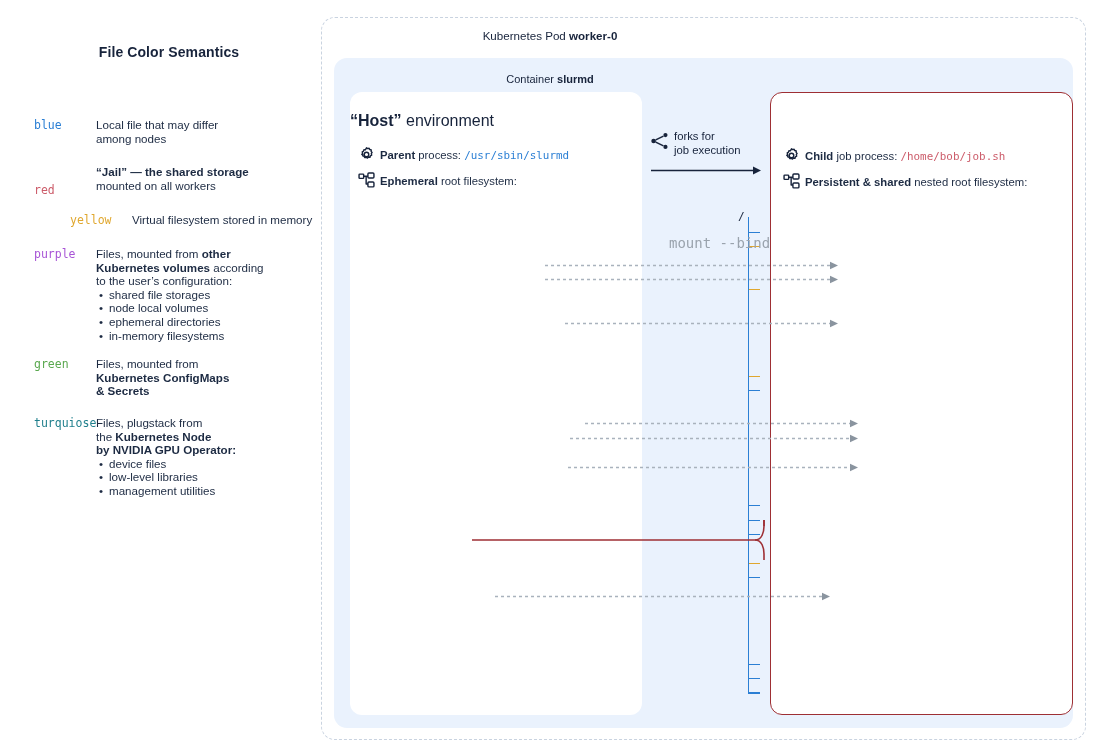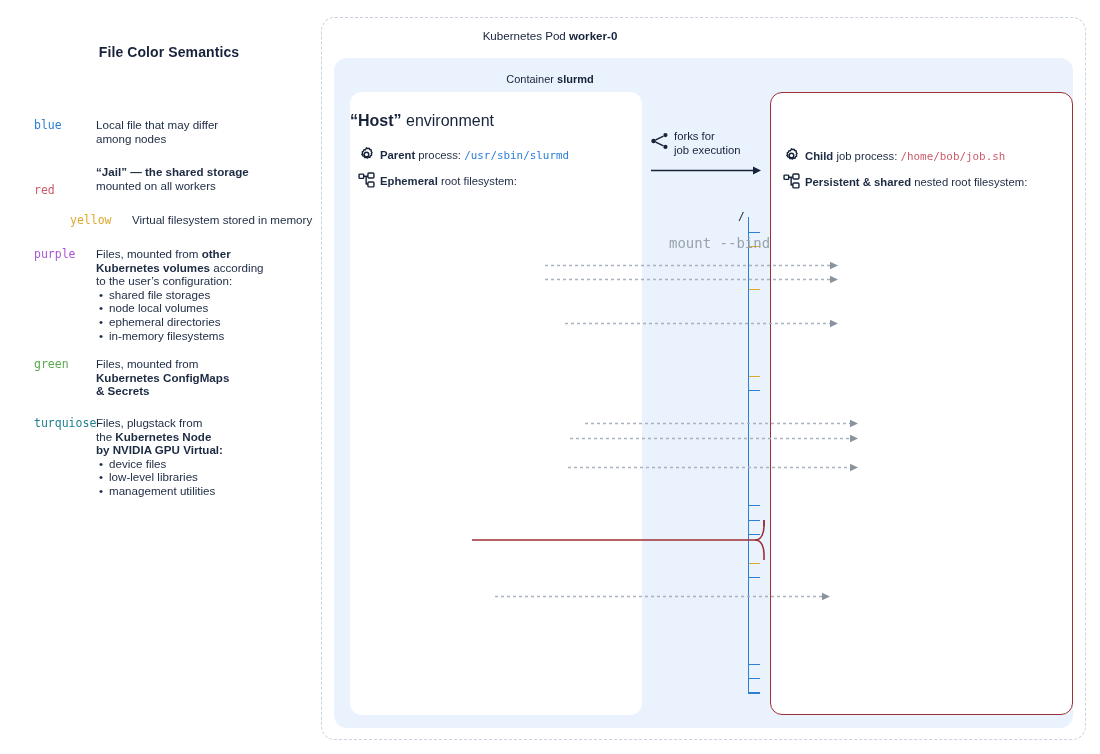--- a/index.html
+++ b/index.html
@@ -122,21 +122,21 @@
         <div>Files, mounted from</div>
         <div><b>Kubernetes ConfigMaps</b></div>
         <div><b>&amp; Secrets</b></div>
       </div>
     </div>
     <div class="leg-row" style="left: 34px; top: 416px;">
       <div class="leg-swatch" style="color: rgb(31, 127, 140);">turquiose</div>
       <div class="leg-text">
         <div>Files, plugstack from</div>
         <div>the <b>Kubernetes Node</b></div>
-        <div><b>by NVIDIA GPU Virtual:</b></div>
+        <div><b>by NVIDIA GPU Operator:</b></div>
         <ul class="leg-ul">
           <li>device files</li>
           <li>low-level libraries</li>
           <li>management utilities</li>
         </ul>
       </div>
     </div>
   </div>
 
 <div id="pod"></div>

